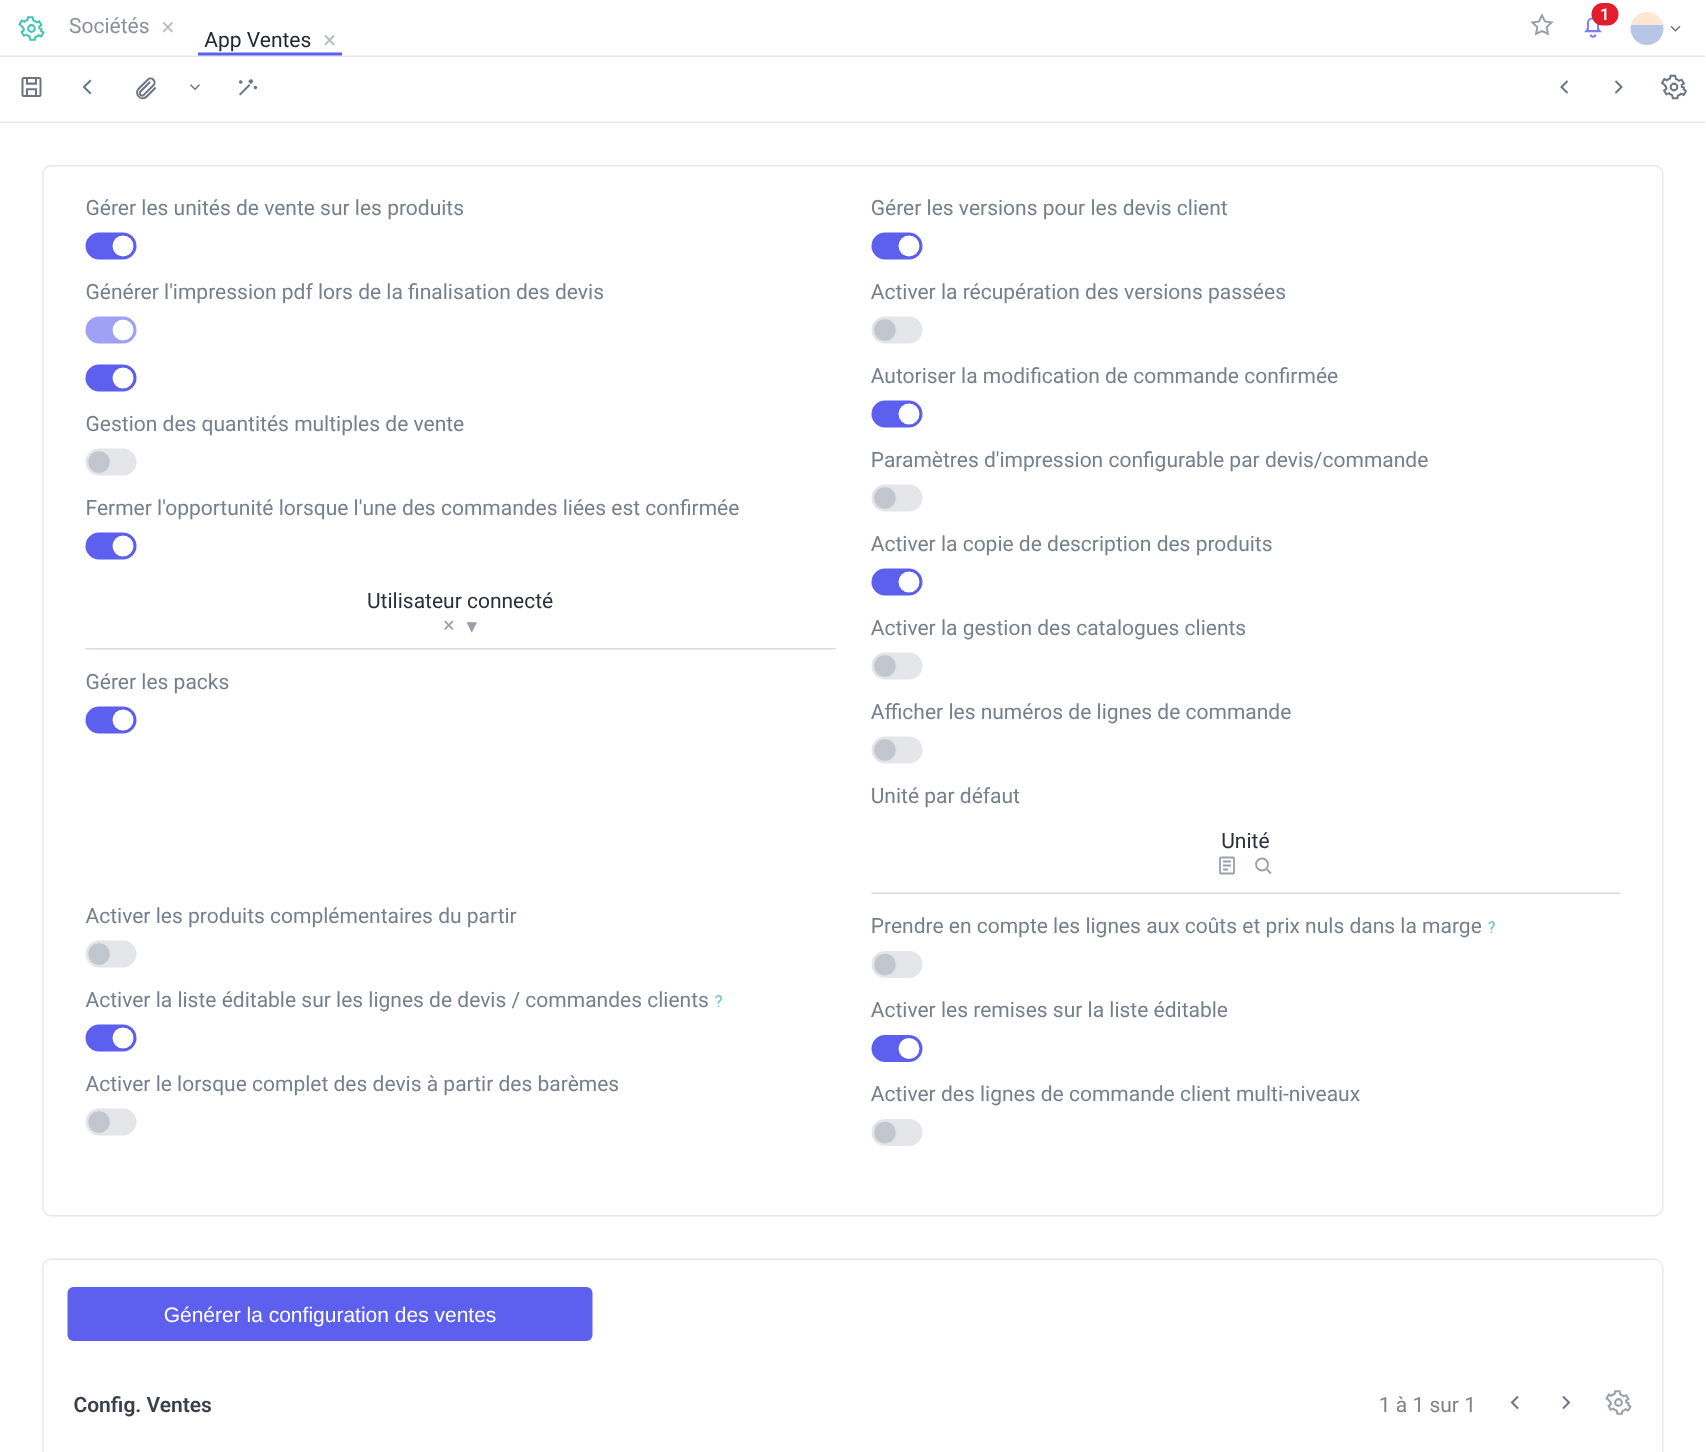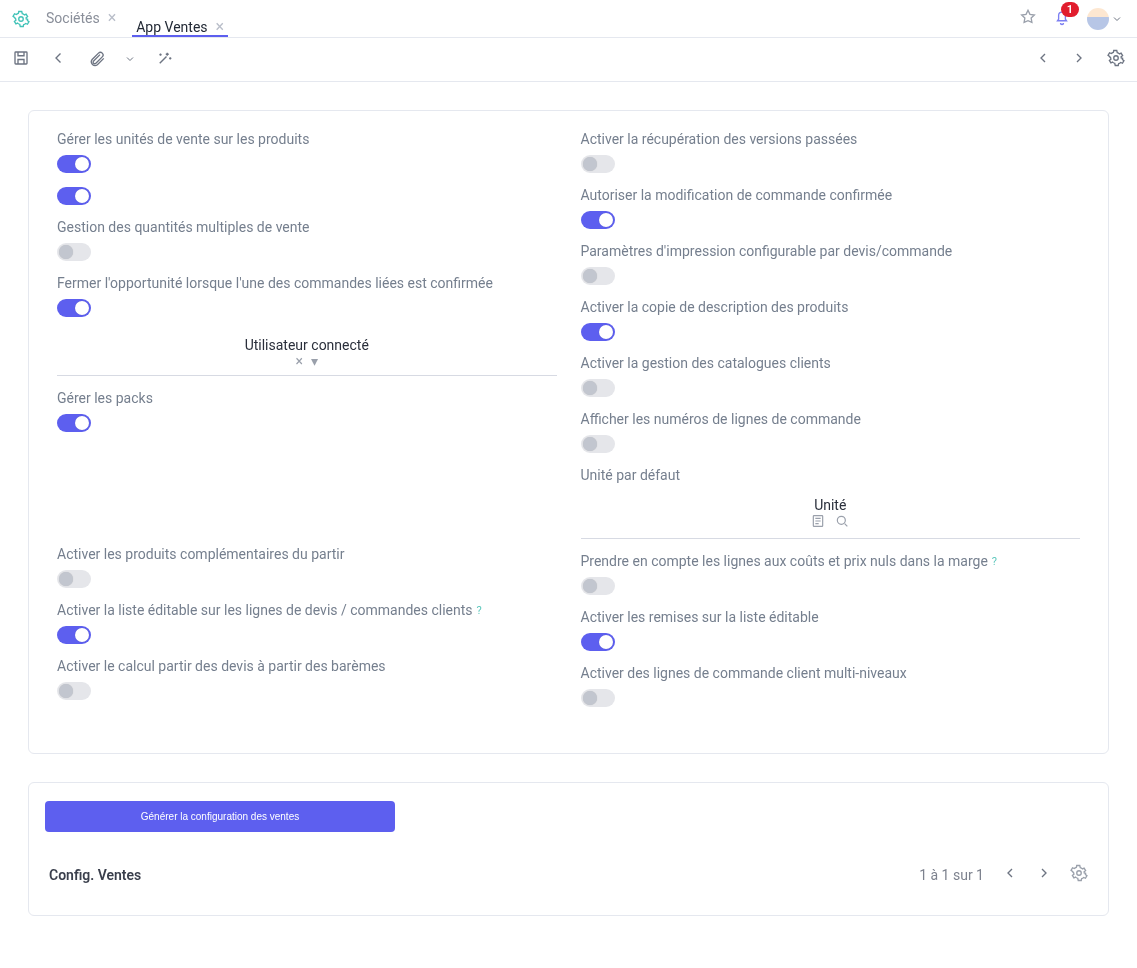--- a/index.html
+++ b/index.html
@@ -109,21 +109,21 @@
   .col{display:flex;flex-direction:column}
   
   .panel2{
     margin:0 28px 28px;
     border:1px solid var(--border);
     border-radius:6px;
     padding:18px 16px 24px;
   }
   .gen-btn{
     background:var(--accent);color:#fff;border:none;border-radius:4px;
-    padding:10px 24px;font-size:10px;font-weight:500;cursor:pointer;
+    padding:10px 24px;font-size:14px;font-weight:500;cursor:pointer;
     width:350px;text-align:center;
   }
   .config-head{
     display:flex;align-items:center;justify-content:space-between;
     margin-top:26px;padding:6px 4px;
   }
   .config-title{font-weight:600;color:#3a3f4c}
   .config-nav{display:flex;align-items:center;gap:18px;color:#7d828e}
 </style>
 </head>
@@ -220,20 +220,26 @@
 
 <div class="panel">
   <div class="col" id="col-left">
       <div class="field">
         <div class="field-label">Gérer les unités de vente sur les produits</div>
         <div class="toggle on">
           <div class="knob"></div>
         </div>
       </div>
       <div class="field">
+        <div class="field-label">Générer l'impression pdf lors de la finalisation des devis</div>
+        <div class="toggle on soft">
+          <div class="knob"></div>
+        </div>
+      </div>
+      <div class="field">
         <div class="toggle on">
           <div class="knob"></div>
         </div>
       </div>
       <div class="field">
         <div class="field-label">Gestion des quantités multiples de vente</div>
         <div class="toggle off">
           <div class="knob"></div>
         </div>
       </div>
@@ -265,27 +271,33 @@
           <div class="knob"></div>
         </div>
       </div>
       <div class="field">
         <div class="field-label">Activer la liste éditable sur les lignes de devis / commandes clients<span class="help-q">?</span></div>
         <div class="toggle on">
           <div class="knob"></div>
         </div>
       </div>
       <div class="field">
-        <div class="field-label">Activer le calcul partir des devis à partir des barèmes</div>
+        <div class="field-label">Activer le lorsque complet des devis à partir des barèmes</div>
         <div class="toggle off">
           <div class="knob"></div>
         </div>
       </div>
     </div>
   <div class="col" id="col-right">
+      <div class="field">
+        <div class="field-label">Gérer les versions pour les devis client</div>
+        <div class="toggle on">
+          <div class="knob"></div>
+        </div>
+      </div>
       <div class="field">
         <div class="field-label">Activer la récupération des versions passées</div>
         <div class="toggle off">
           <div class="knob"></div>
         </div>
       </div>
       <div class="field">
         <div class="field-label">Autoriser la modification de commande confirmée</div>
         <div class="toggle on">
           <div class="knob"></div>

